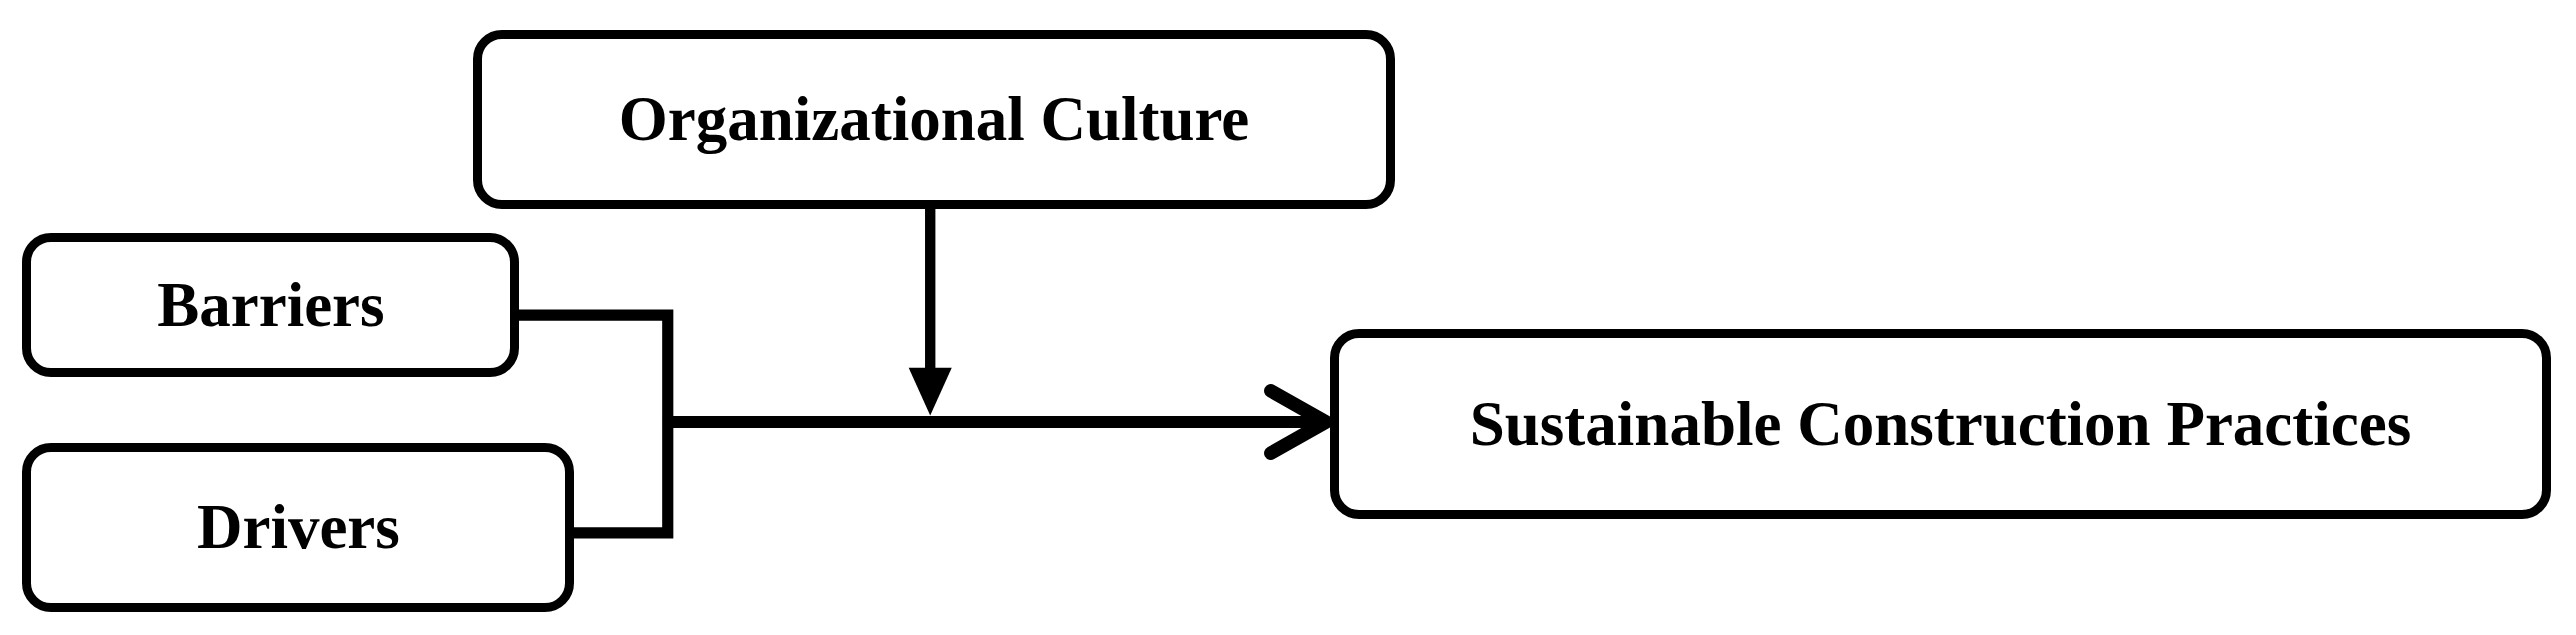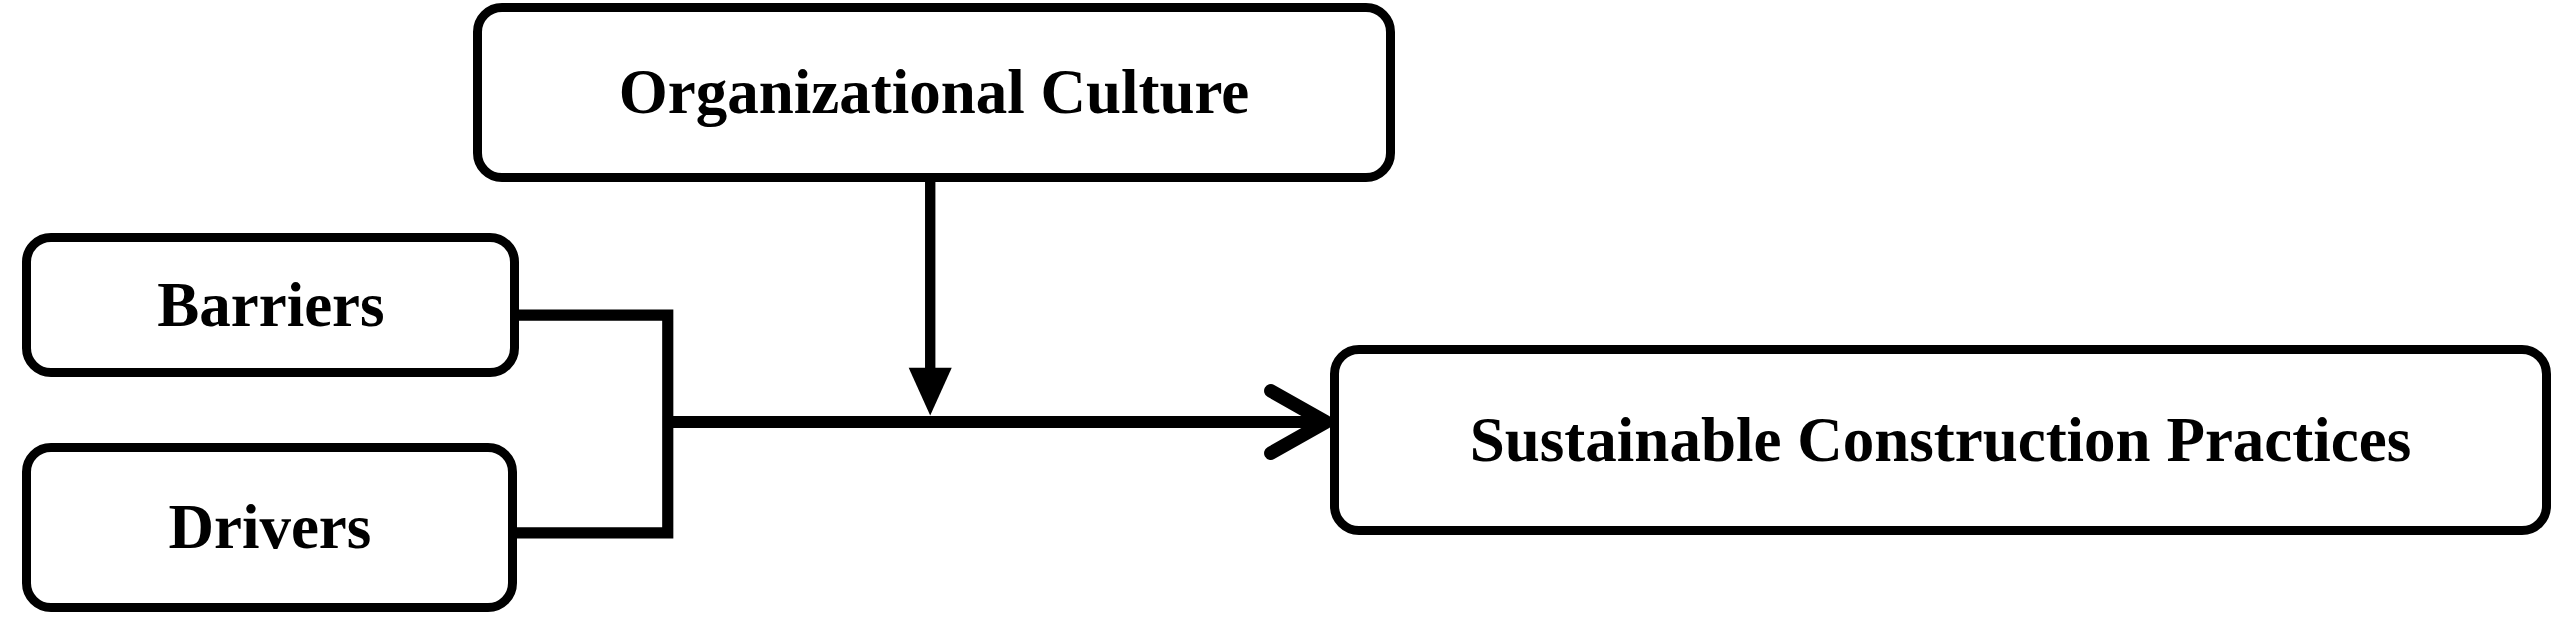--- a/index.html
+++ b/index.html
@@ -34,24 +34,24 @@
     text-align: center;
   }
   .node-label {
     font-size: 63px;
     font-weight: bold;
     color: #000000;
     letter-spacing: 0px;
     line-height: 1;
     white-space: nowrap;
   }
-  .node-org  { left: 473px;  top: 3px;  width: 922px; height: 179px; }
+  .node-org  { left: 473px;  top: 30px;  width: 922px; height: 179px; }
   .node-bar  { left: 22.4px;   top: 233px; width: 497px;  height: 144px; }
-  .node-drv  { left: 22.4px;   top: 443px; width: 495px;  height: 169px; }
-  .node-scp  { left: 1330px; top: 329px; width: 1221px; height: 190px; margin-top: 16px; }
+  .node-drv  { left: 22.4px;   top: 443px; width: 552px;  height: 169px; }
+  .node-scp  { left: 1330px; top: 329px; width: 1221px; height: 190px; }
 </style>
 </head>
 <body>
 
 <div class="canvas">
 
   <svg class="edges-layer" viewBox="0 0 3227 796" xmlns="http://www.w3.org/2000/svg">
 
     <path d="M 645 395 L 836 395 L 836 668 L 645 668" fill="none" stroke="#000000" stroke-width="14" stroke-linejoin="miter"></path>
 

